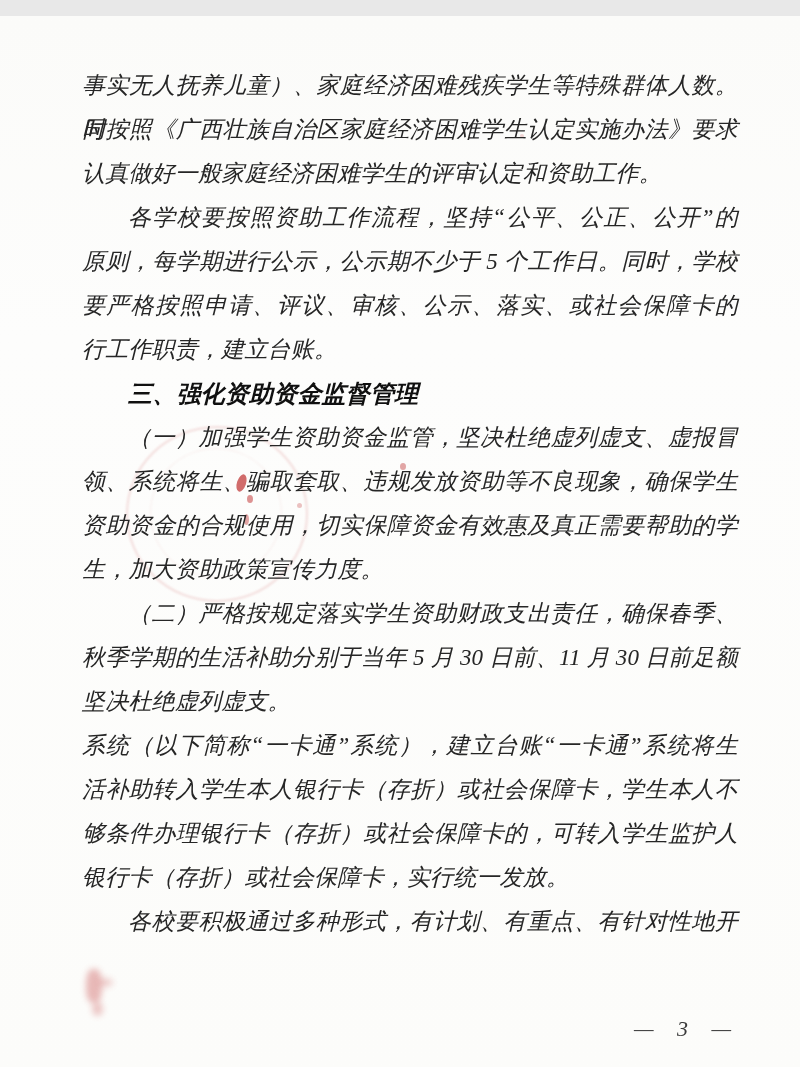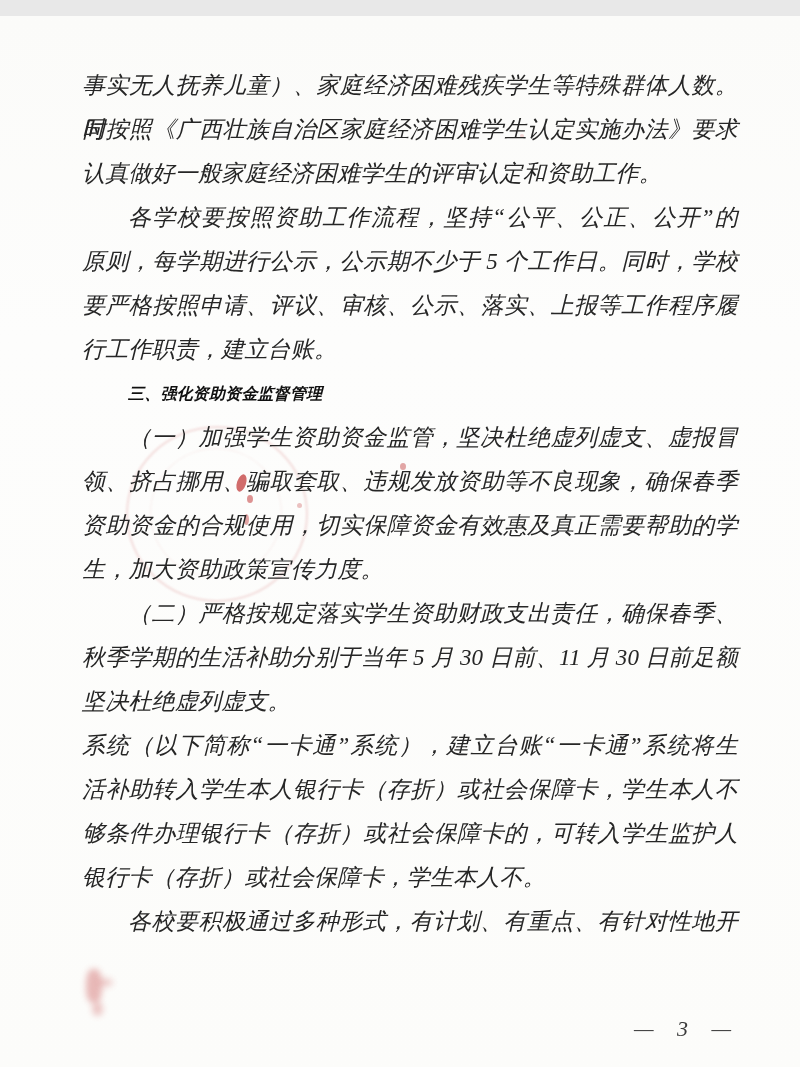--- a/index.html
+++ b/index.html
@@ -32,21 +32,21 @@
     text-justify: inter-character;
     text-align-last: left;
     letter-spacing: 0.2px;
   }
   .line.fill { text-align-last: justify; }
   .line.indent { padding-left: 46px; }
   .line.heading {
     font-family: "Liberation Sans", "DejaVu Sans", sans-serif;
     font-weight: 700;
     color: #101010;
-    font-size: 16px;
+    font-size: 24px;
   }
 
   
   .seal {
     position: absolute;
     left: 126px;
     top: 410px;
     width: 178px;
     height: 172px;
     border: 2px solid var(--seal-ink, #c23b3b);
@@ -114,32 +114,32 @@
   <div class="smudge m2"></div>
   <div class="smudge m3"></div>
 
   <div class="content">
 
   <div class="line fill">事实无人抚养儿童）、家庭经济困难残疾学生等特殊群体人数。同</div>
       <div class="line fill">时按照《广西壮族自治区家庭经济困难学生认定实施办法》要求</div>
       <div class="line">认真做好一般家庭经济困难学生的评审认定和资助工作。</div>
       <div class="line indent fill">各学校要按照资助工作流程，坚持“公平、公正、公开”的</div>
       <div class="line fill">原则，每学期进行公示，公示期不少于 5 个工作日。同时，学校</div>
-      <div class="line fill">要严格按照申请、评议、审核、公示、落实、上报等工作程序履</div>
+      <div class="line fill">要严格按照申请、评议、审核、公示、落实、或社会保障卡的</div>
       <div class="line">行工作职责，建立台账。</div>
       <div class="line indent heading">三、强化资助资金监督管理</div>
       <div class="line indent fill">（一）加强学生资助资金监管，坚决杜绝虚列虚支、虚报冒</div>
-      <div class="line fill">领、挤占挪用、骗取套取、违规发放资助等不良现象，确保春季</div>
+      <div class="line fill">领、系统将生、骗取套取、违规发放资助等不良现象，确保学生</div>
       <div class="line fill">资助资金的合规使用，切实保障资金有效惠及真正需要帮助的学</div>
       <div class="line">生，加大资助政策宣传力度。</div>
       <div class="line indent fill">（二）严格按规定落实学生资助财政支出责任，确保春季、</div>
       <div class="line fill">秋季学期的生活补助分别于当年 5 月 30 日前、11 月 30 日前足额</div>
       <div class="line">坚决杜绝虚列虚支。</div>
       <div class="line fill">系统（以下简称“一卡通”系统），建立台账“一卡通”系统将生</div>
       <div class="line fill">活补助转入学生本人银行卡（存折）或社会保障卡，学生本人不</div>
       <div class="line fill">够条件办理银行卡（存折）或社会保障卡的，可转入学生监护人</div>
-      <div class="line">银行卡（存折）或社会保障卡，学生本人不。</div>
+      <div class="line">银行卡（存折）或社会保障卡，实行统一发放。</div>
       <div class="line indent fill">各校要积极通过多种形式，有计划、有重点、有针对性地开</div>
     </div>
 
   <div class="page-number">— 3 —</div>
 
 </div>
 
 </body></html>

